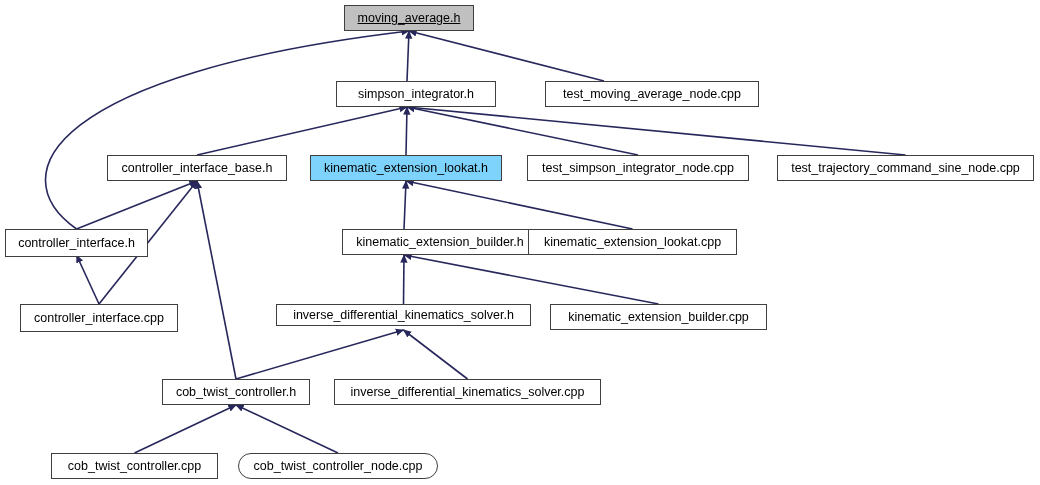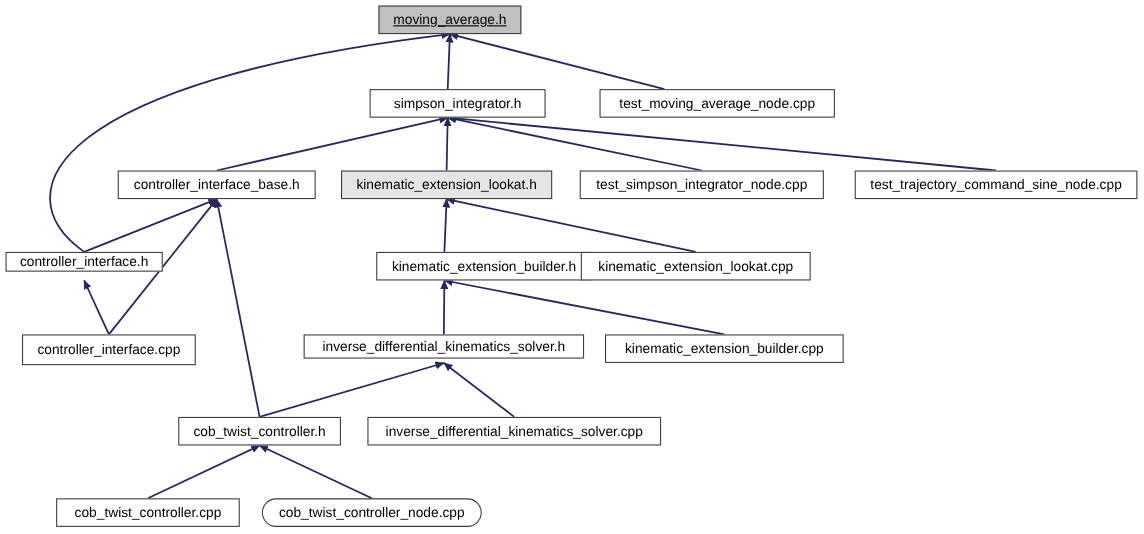--- a/index.html
+++ b/index.html
@@ -88,30 +88,30 @@
       </div>
       <div class="node" style="left: 336px; top: 81px; width: 160px; height: 26px; border-color: rgb(63, 63, 63); background: rgb(255, 255, 255);">
         <span class="node-label">simpson_integrator.h</span>
       </div>
       <div class="node" style="left: 497px; top: 81px; width: 214px; height: 26px; border-color: rgb(63, 63, 63); background: rgb(255, 255, 255); margin-left: 48px;">
         <span class="node-label">test_moving_average_node.cpp</span>
       </div>
       <div class="node" style="left: 107px; top: 155px; width: 180px; height: 26px; border-color: rgb(63, 63, 63); background: rgb(255, 255, 255);">
         <span class="node-label">controller_interface_base.h</span>
       </div>
-      <div class="node" style="left: 310px; top: 155px; width: 192px; height: 26px; border-color: rgb(63, 63, 63); background: #e5e5e5;">
+      <div class="node" style="left: 310px; top: 155px; width: 192px; height: 26px; border-color: rgb(63, 63, 63); background: #7dd3fc;">
         <span class="node-label">kinematic_extension_lookat.h</span>
       </div>
       <div class="node" style="left: 527px; top: 155px; width: 222px; height: 26px; border-color: rgb(63, 63, 63); background: rgb(255, 255, 255);">
         <span class="node-label">test_simpson_integrator_node.cpp</span>
       </div>
       <div class="node" style="left: 777px; top: 155px; width: 257px; height: 26px; border-color: rgb(63, 63, 63); background: rgb(255, 255, 255);">
         <span class="node-label">test_trajectory_command_sine_node.cpp</span>
       </div>
-      <div class="node" style="left: 5px; top: 229px; width: 143px; height: 18px; border-color: rgb(63, 63, 63); background: rgb(255, 255, 255); text-align: right;">
+      <div class="node" style="left: 5px; top: 229px; width: 143px; height: 28px; border-color: rgb(63, 63, 63); background: rgb(255, 255, 255); text-align: right;">
         <span class="node-label">controller_interface.h</span>
       </div>
       <div class="node" style="left: 306px; top: 229px; width: 196px; height: 26px; border-color: rgb(63, 63, 63); background: rgb(255, 255, 255); margin-left: 36px;">
         <span class="node-label">kinematic_extension_builder.h</span>
       </div>
       <div class="node" style="left: 528px; top: 229px; width: 209px; height: 26px; border-color: rgb(63, 63, 63); background: rgb(255, 255, 255);">
         <span class="node-label">kinematic_extension_lookat.cpp</span>
       </div>
       <div class="node" style="left: 20px; top: 304px; width: 158px; height: 28px; border-color: rgb(63, 63, 63); background: rgb(255, 255, 255);">
         <span class="node-label">controller_interface.cpp</span>

